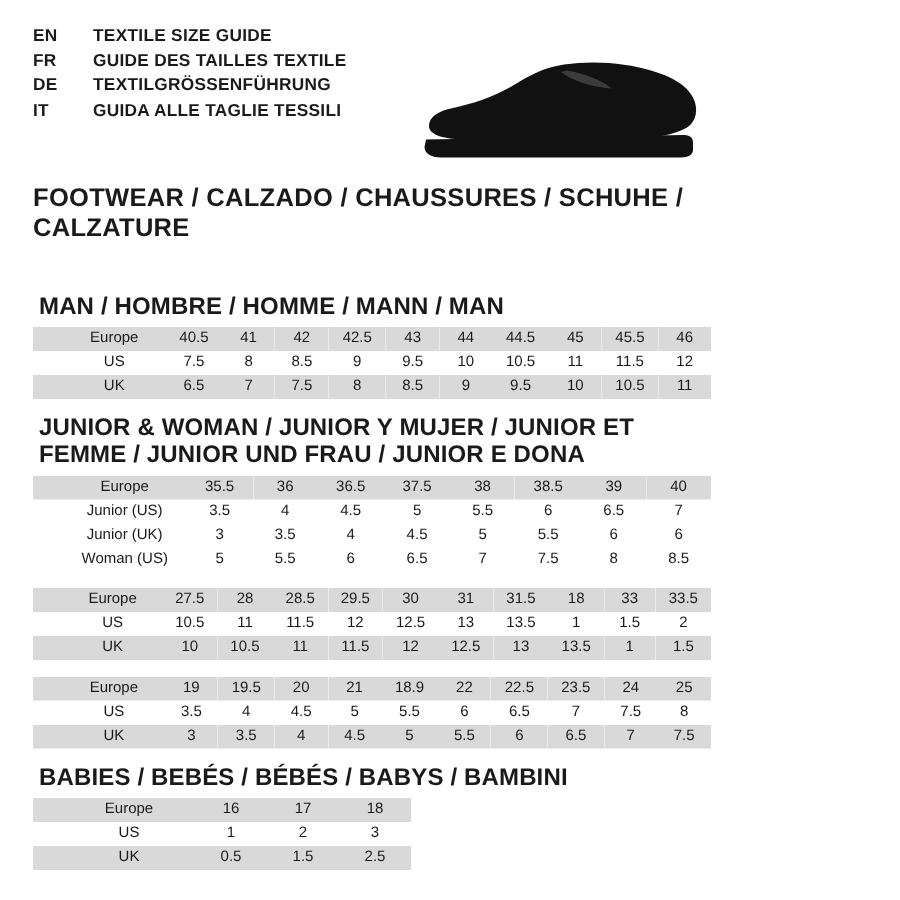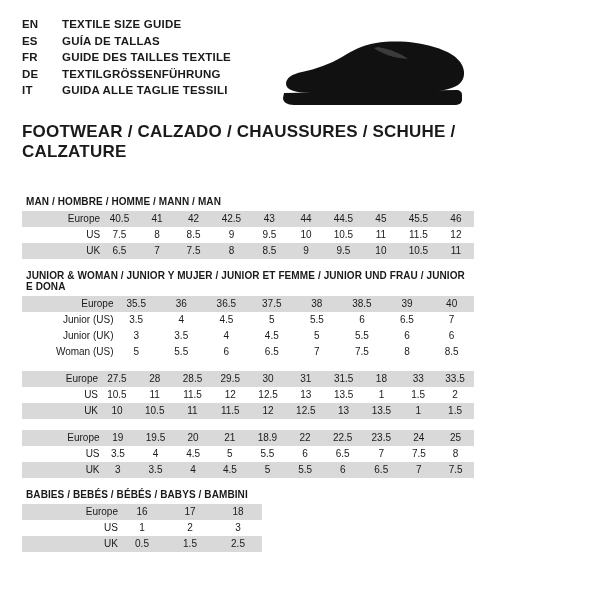--- a/index.html
+++ b/index.html
@@ -63,43 +63,43 @@
   }
 
   
   .blocks {
     margin-top: 34px;
   }
   .block {
     margin-bottom: 11px;
   }
   .block-heading {
-    font-size: 10px;
+    font-size: 16px;
     font-weight: bold;
     padding: 0 0 4px 4px;
     letter-spacing: 0.1px;
   }
   table.grid {
     border-collapse: collapse;
     table-layout: fixed;
     font-size: 10px;
   }
   table.grid td {
     height: 16px;
     line-height: 16px;
     padding: 0;
     text-align: center;
     font-size: 10px;
     color: #1a1a1a;
     white-space: nowrap;
     overflow: hidden;
   }
   table.grid td.rowlabel {
-    text-align: right;
-    padding-left: 8px;
+    text-align: center;
+    padding-left: 20px;
     width: 88px;
   }
   tr.shaded td {
     background: #d9d9d9;
   }
   tr.plain td {
     background: #ffffff;
   }
   .cell-w-man { width: 48px; }
   .cell-w-jr  { width: 50px; }
@@ -111,24 +111,20 @@
 <body>
 
 <div class="page">
 
   <div class="header">
     <table class="lang-table">
       <tbody>
         <tr>
           <td class="lang-code">EN</td>
           <td class="lang-title">TEXTILE SIZE GUIDE</td>
-        </tr>
-        <tr>
-          <td class="lang-code">ES</td>
-          <td class="lang-title">GUÍA DE TALLAS</td>
         </tr>
         <tr>
           <td class="lang-code">FR</td>
           <td class="lang-title">GUIDE DES TAILLES TEXTILE</td>
         </tr>
         <tr>
           <td class="lang-code">DE</td>
           <td class="lang-title">TEXTILGRÖSSENFÜHRUNG</td>
         </tr>
         <tr>

